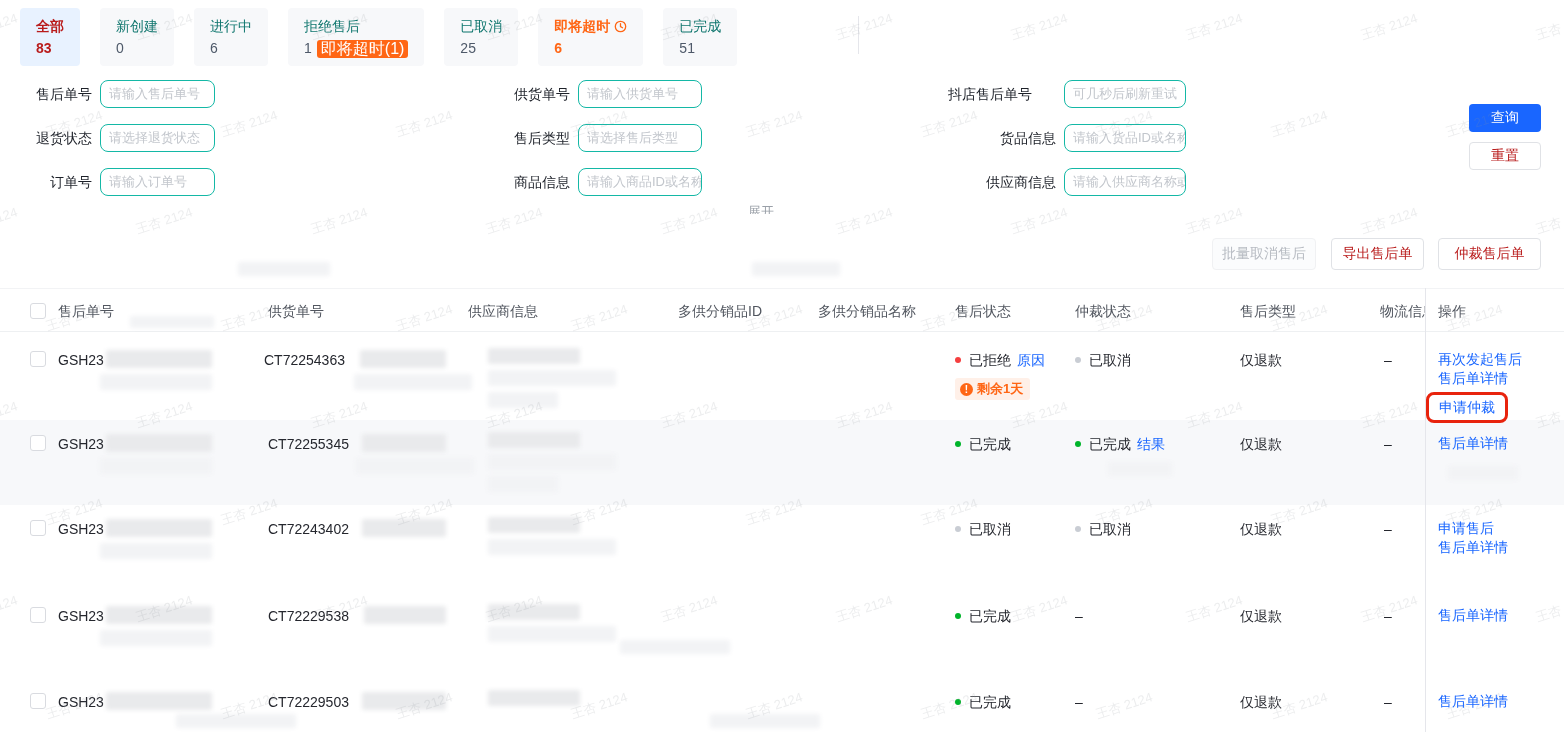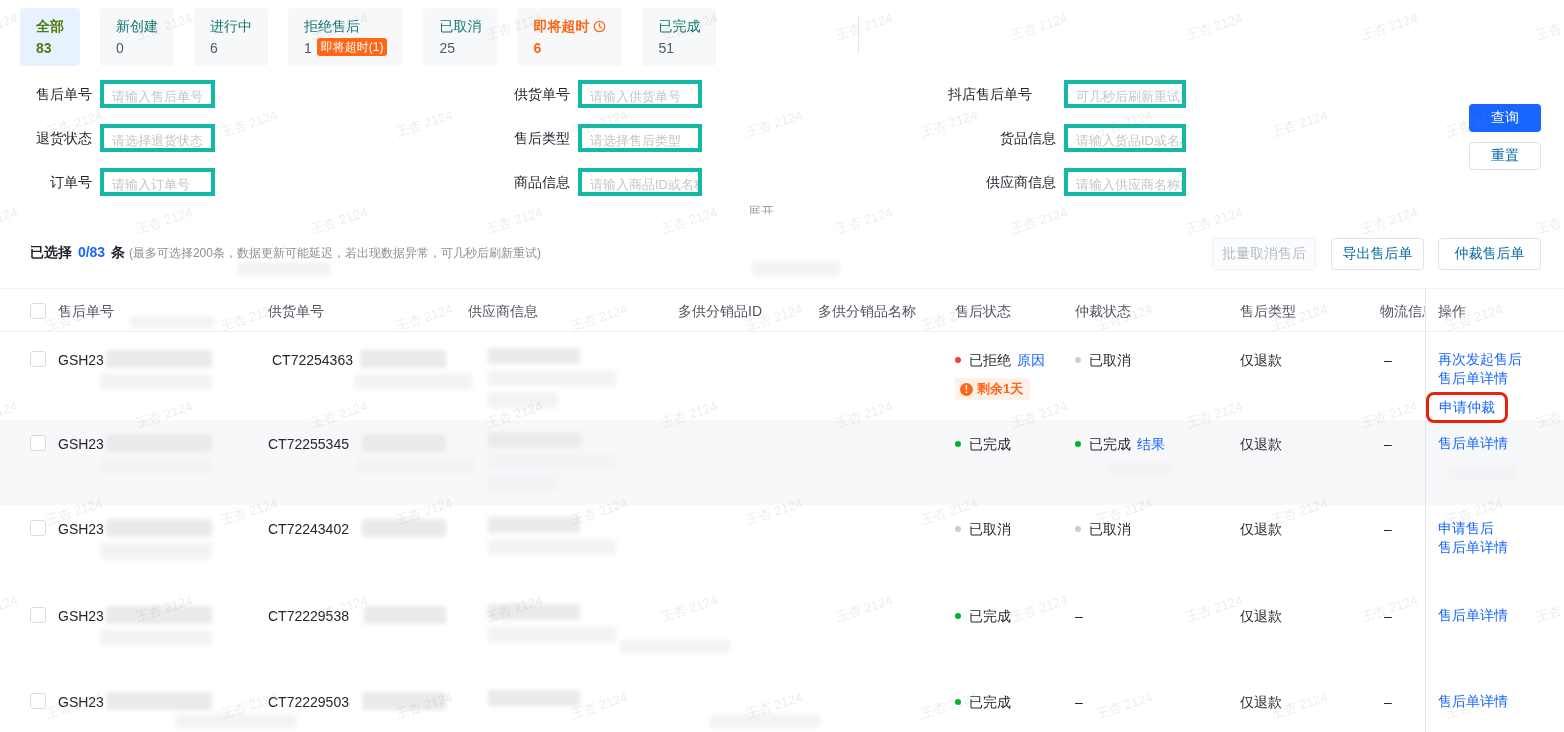--- a/index.html
+++ b/index.html
@@ -7,35 +7,35 @@
   body {
     width:1564px; height:732px; overflow:hidden; background:#fff;
     font-family:"Liberation Sans","DejaVu Sans",sans-serif; color:#1d2129;
   }
   .stage { position:relative; width:1564px; height:732px; }
 
   
   .tabbar { position:absolute; left:20px; top:8px; display:flex; gap:20px; z-index:2; }
   .tab { background:#f7f8fa; border-radius:4px; padding:8px 16px; cursor:pointer; min-width:56px; }
   .tab .t-label { font-size:14px; line-height:20px; color:#0f766e; white-space:nowrap; display:flex; align-items:center; gap:4px; }
-  .tab .t-count { font-size:14px; line-height:20px; color:#4e5969; margin-top:2px; display:flex; align-items:flex-start; gap:5px; }
+  .tab .t-count { font-size:14px; line-height:20px; color:#4e5969; margin-top:2px; display:flex; align-items:flex-end; gap:5px; }
   .tab.active { background:#e8f2ff; }
-  .tab.active .t-label, .tab.active .t-count { color:#4d7c0f; font-weight:bold; }
+  .tab.active .t-label, .tab.active .t-count { color:#b91c1c; font-weight:bold; }
   .tab.orange .t-label, .tab.orange .t-count { color:#ff6615; font-weight:bold; }
-  .badge-overdue { background:#ff6615; color:#fff; font-size:12px; font-weight:normal; border-radius:3px; padding:1px 4px; line-height:16px; white-space:nowrap; }
+  .badge-overdue { background:#ff6615; color:#fff; font-size:16px; font-weight:normal; border-radius:3px; padding:1px 4px; line-height:16px; white-space:nowrap; }
   .tab-divider { position:absolute; left:858px; top:16px; width:1px; height:38px; background:#e5e6eb; }
 
   
   .f-label { position:absolute; width:140px; text-align:right; font-size:14px; line-height:28px; color:#1d2129; white-space:nowrap; }
-  .f-input { position:absolute; height:28px; border:4px solid #14b8a6; border-radius:0; background:#fff;
+  .f-input { position:absolute; height:28px; border:1px solid #14b8a6; border-radius:8px; background:#fff;
              font-size:13px; color:#c2c6cc; line-height:26px; padding:0 8px; overflow:hidden; white-space:nowrap; }
   .btn { position:absolute; border-radius:4px; font-size:14px; text-align:center; cursor:pointer; border:1px solid transparent;
          font-family:inherit; display:flex; align-items:center; justify-content:center; }
   .btn-primary { background:#1966ff; color:#fff; }
-  .btn-plain { background:#fff; border-color:#e0e2e6; color:#0369a1; }
+  .btn-plain { background:#fff; border-color:#e0e2e6; color:#b91c1c; }
   .btn-disabled { background:#fbfcfd; border-color:#f0f1f3; color:#b7bbc2; cursor:not-allowed; }
   .expand-toggle { position:absolute; left:748px; top:203px; height:11px; overflow:hidden; color:#9aa0a8; font-size:13px; cursor:pointer; }
 
   
   .selectbar { position:absolute; left:30px; top:244px; font-size:14px; white-space:nowrap; }
   .sel-prefix,.sel-unit { font-weight:bold; color:#1d2129; }
   .sel-count { color:#1966ff; font-weight:bold; padding:0 2px; }
   .sel-note { font-size:12px; color:#8a9099; }
 
   
@@ -134,26 +134,20 @@
       <div class="f-label" style="left: 916px; top: 124px;">货品信息</div>
       <div class="f-input" style="left: 1064px; top: 124px; width: 122px;">请输入货品ID或名称</div>
       <div class="f-label" style="left: 916px; top: 168px;">供应商信息</div>
       <div class="f-input" style="left: 1064px; top: 168px; width: 122px;">请输入供应商名称或ID</div>
     </div>
 
   <button class="btn btn-primary" style="left:1469px;top:104px;width:72px;height:28px;">查询</button>
   <button class="btn btn-plain" style="left:1469px;top:142px;width:72px;height:28px;">重置</button>
   <div class="expand-toggle">展开</div>
 
-  <div class="selectbar">
-    <span class="sel-prefix">已选择</span>
-    <span class="sel-count">0/83</span>
-    <span class="sel-unit">条</span>
-    <span class="sel-note">(最多可选择200条，数据更新可能延迟，若出现数据异常，可几秒后刷新重试)</span>
-  </div>
 
   <button class="btn btn-disabled" style="left:1212px;top:238px;width:104px;height:32px;">批量取消售后</button>
   <button class="btn btn-plain" style="left:1331px;top:238px;width:93px;height:32px;">导出售后单</button>
   <button class="btn btn-plain" style="left:1438px;top:238px;width:103px;height:32px;">仲裁售后单</button>
 
   <div class="thead" id="thead">
       <div class="checkbox" style="left: 30px; top: 14px;"></div>
       <div class="th" style="left: 58px;">售后单号</div>
       <div class="th" style="left: 268px;">供货单号</div>
       <div class="th" style="left: 468px;">供应商信息</div>
@@ -161,21 +155,21 @@
       <div class="th" style="left: 818px;">多供分销品名称</div>
       <div class="th" style="left: 955px;">售后状态</div>
       <div class="th" style="left: 1075px;">仲裁状态</div>
       <div class="th" style="left: 1240px;">售后类型</div>
       <div class="th" style="left: 1380px; width: 46px;">物流信息</div>
       <div class="th" style="left: 1438px;">操作</div>
     </div>
   <div id="tbody">
       <div class="trow" style="top: 336px; height: 84px;">
         <div class="cell" style="left: 58px; top: 14px;">GSH23</div>
-        <div class="cell" style="left: 272px; top: 14px;">CT72254363</div>
+        <div class="cell" style="left: 264px; top: 14px;">CT72254363</div>
         <div class="cell" style="left: 955px; top: 14px;"><span class="dot" style="background: rgb(245, 63, 63);"></span><span>已拒绝</span><span class="cell-link" style="margin-left: 6px;">原因</span></div>
         <div class="cell" style="left: 955px; top: 36px;"><span class="status-badge">
             <span class="excl-icon">!</span>
             <span>剩余1天</span>
           </span></div>
         <div class="cell" style="left: 1075px; top: 14px;"><span class="dot" style="background: rgb(201, 205, 212);"></span><span>已取消</span></div>
         <div class="cell" style="left: 1240px; top: 14px;">仅退款</div>
         <div class="cell" style="left: 1384px; top: 14px;">–</div>
         <div class="cell" style="left: 1438px; top: 14px; z-index: 40;"><a class="op-link">再次发起售后</a><a class="op-link">售后单详情</a><a class="op-link hl">申请仲裁</a></div>
       </div>

